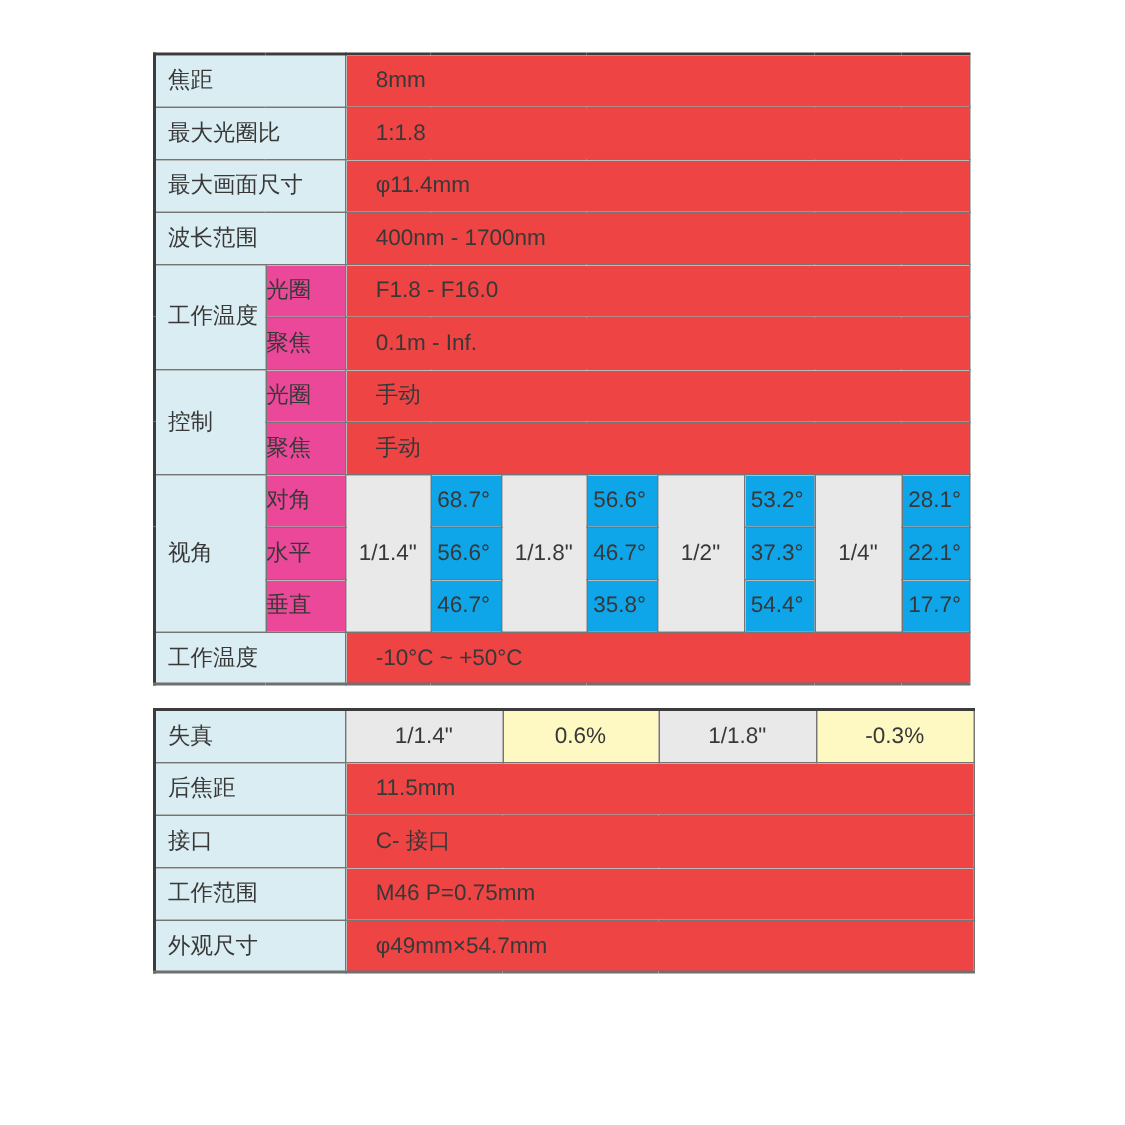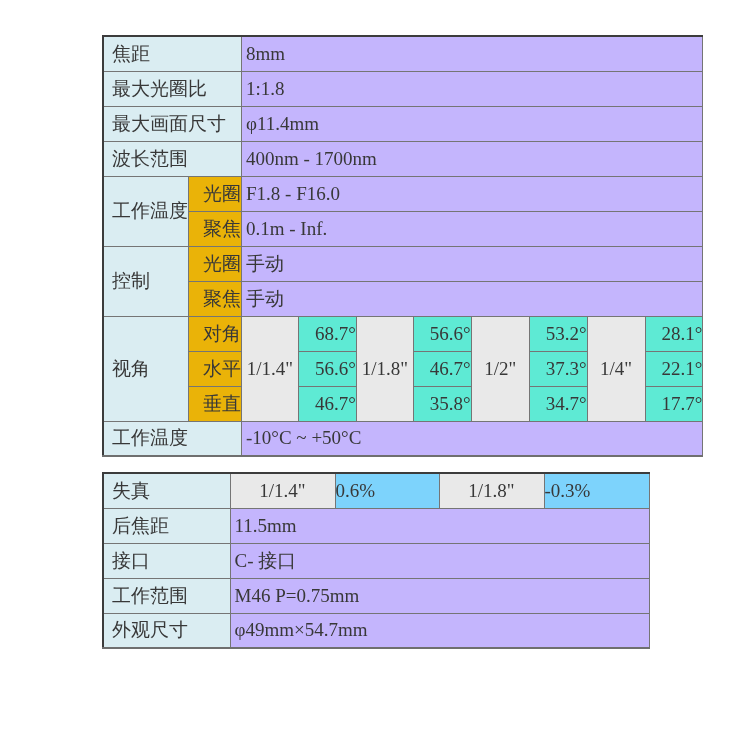--- a/index.html
+++ b/index.html
@@ -15,33 +15,32 @@
   table.spec {
     border-collapse: collapse;
     table-layout: fixed;
     border-top: 2px solid #3c3c3c;
     border-left: 2px solid #3c3c3c;
     border-bottom: 2px solid #6f6f6f;
   }
   table.spec td {
     border: 1px solid #757575;
     height: 35px;
-    font-size: 19px;
+    font-size: 15px;
     vertical-align: middle;
     white-space: nowrap;
     overflow: hidden;
-    font-family: Liberation Serif, serif;
   }
   td.lbl   { background: #daedf2; padding-left: 8px; }
   td.wrap  { white-space: normal; line-height: 1.3; }
-  td.sub   { background: #eab308; text-align: right; }
-  td.val   { background: #c4b5fd; padding-left: 4px; }
+  td.sub   { background: #ec4899; text-align: left; }
+  td.val   { background: #ef4444; padding-left: 20px; }
   td.sensor{ background: #e9e9e9; text-align: center; }
-  td.angle { background: #5eead4; padding-left: 16px; }
-  td.cvals { background: #7dd3fc; text-align: left; }
+  td.angle { background: #0ea5e9; padding-left: 4px; }
+  td.cvals { background: #fef9c3; text-align: center; }
   td.last  { border-right: 1px solid #c9c9c9; }
   .gap { height: 15px; }
 </style>
 </head>
 <body>
 
 <div class="sheet">
 
   <table class="spec">
     <colgroup>
@@ -107,21 +106,21 @@
       <td class="sub">水平</td>
       <td class="angle">56.6°</td>
       <td class="angle">46.7°</td>
       <td class="angle">37.3°</td>
       <td class="angle last">22.1°</td>
     </tr>
     <tr>
       <td class="sub">垂直</td>
       <td class="angle">46.7°</td>
       <td class="angle">35.8°</td>
-      <td class="angle">34.7°</td>
+      <td class="angle">54.4°</td>
       <td class="angle last">17.7°</td>
     </tr>
     <tr>
       <td class="lbl" colspan="2">工作温度</td>
       <td class="val last" colspan="8">-10°C ~ +50°C</td>
     </tr>
   </tbody>
     </table>
 
   <div class="gap"></div>

